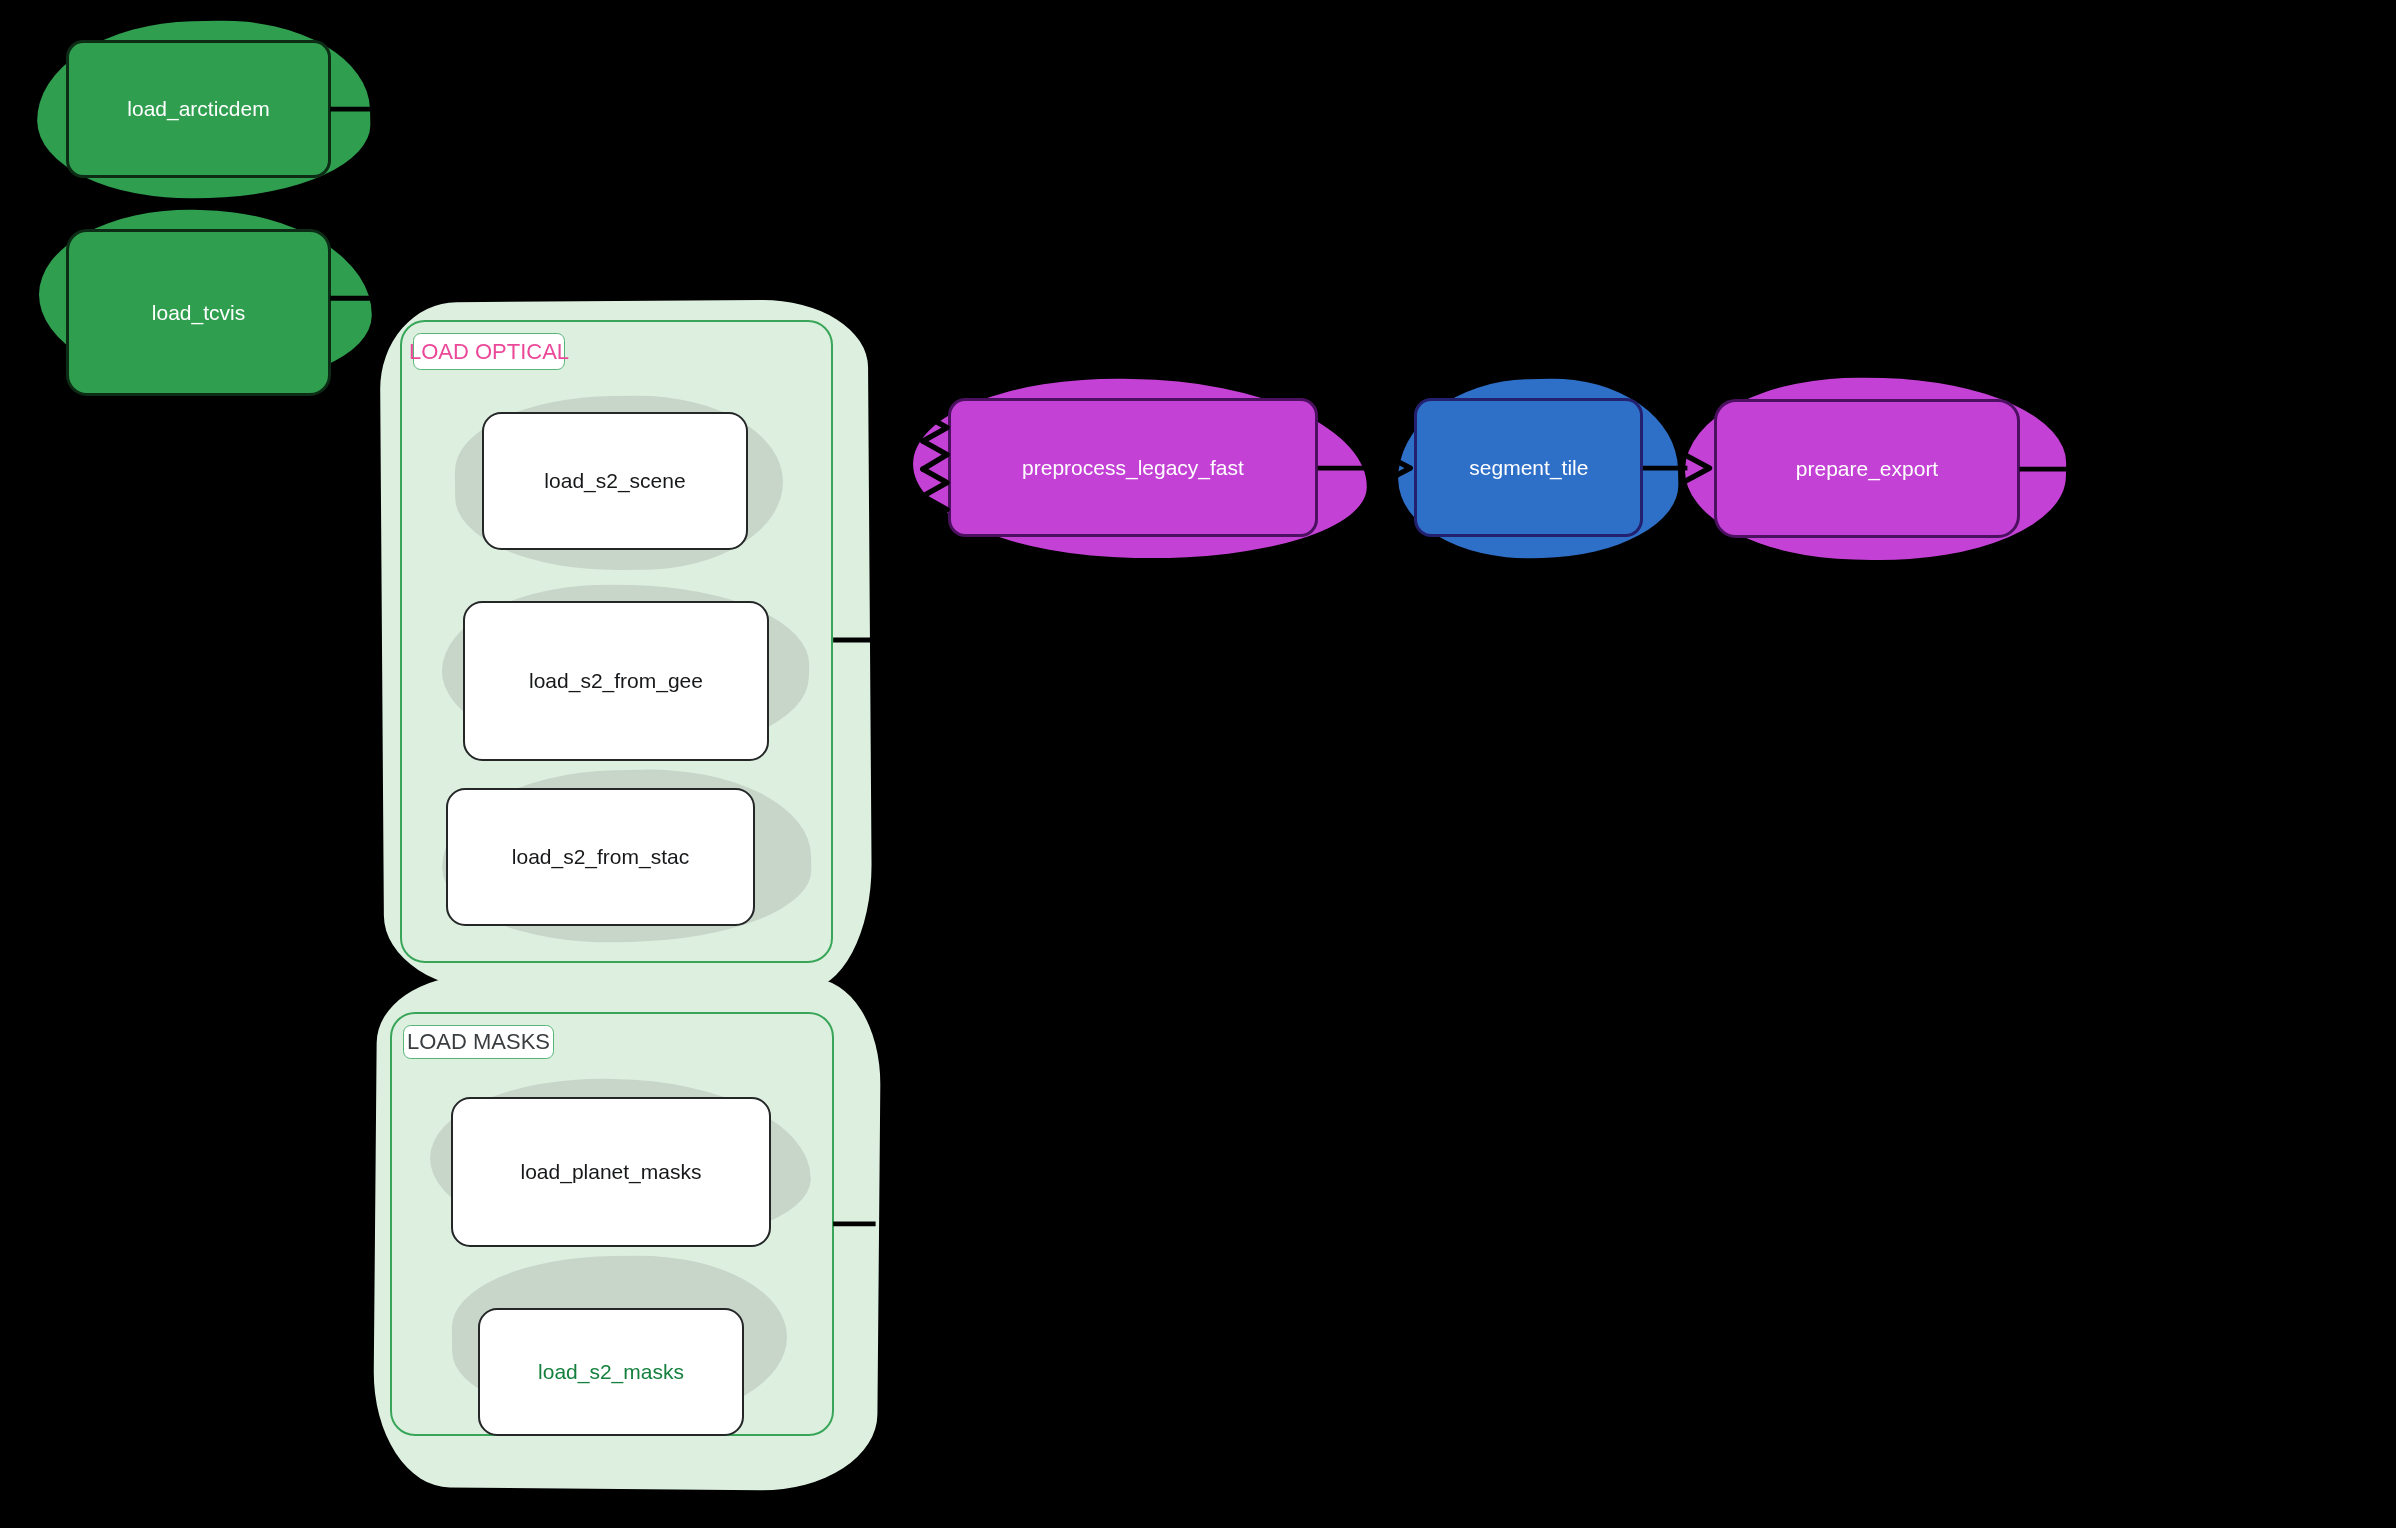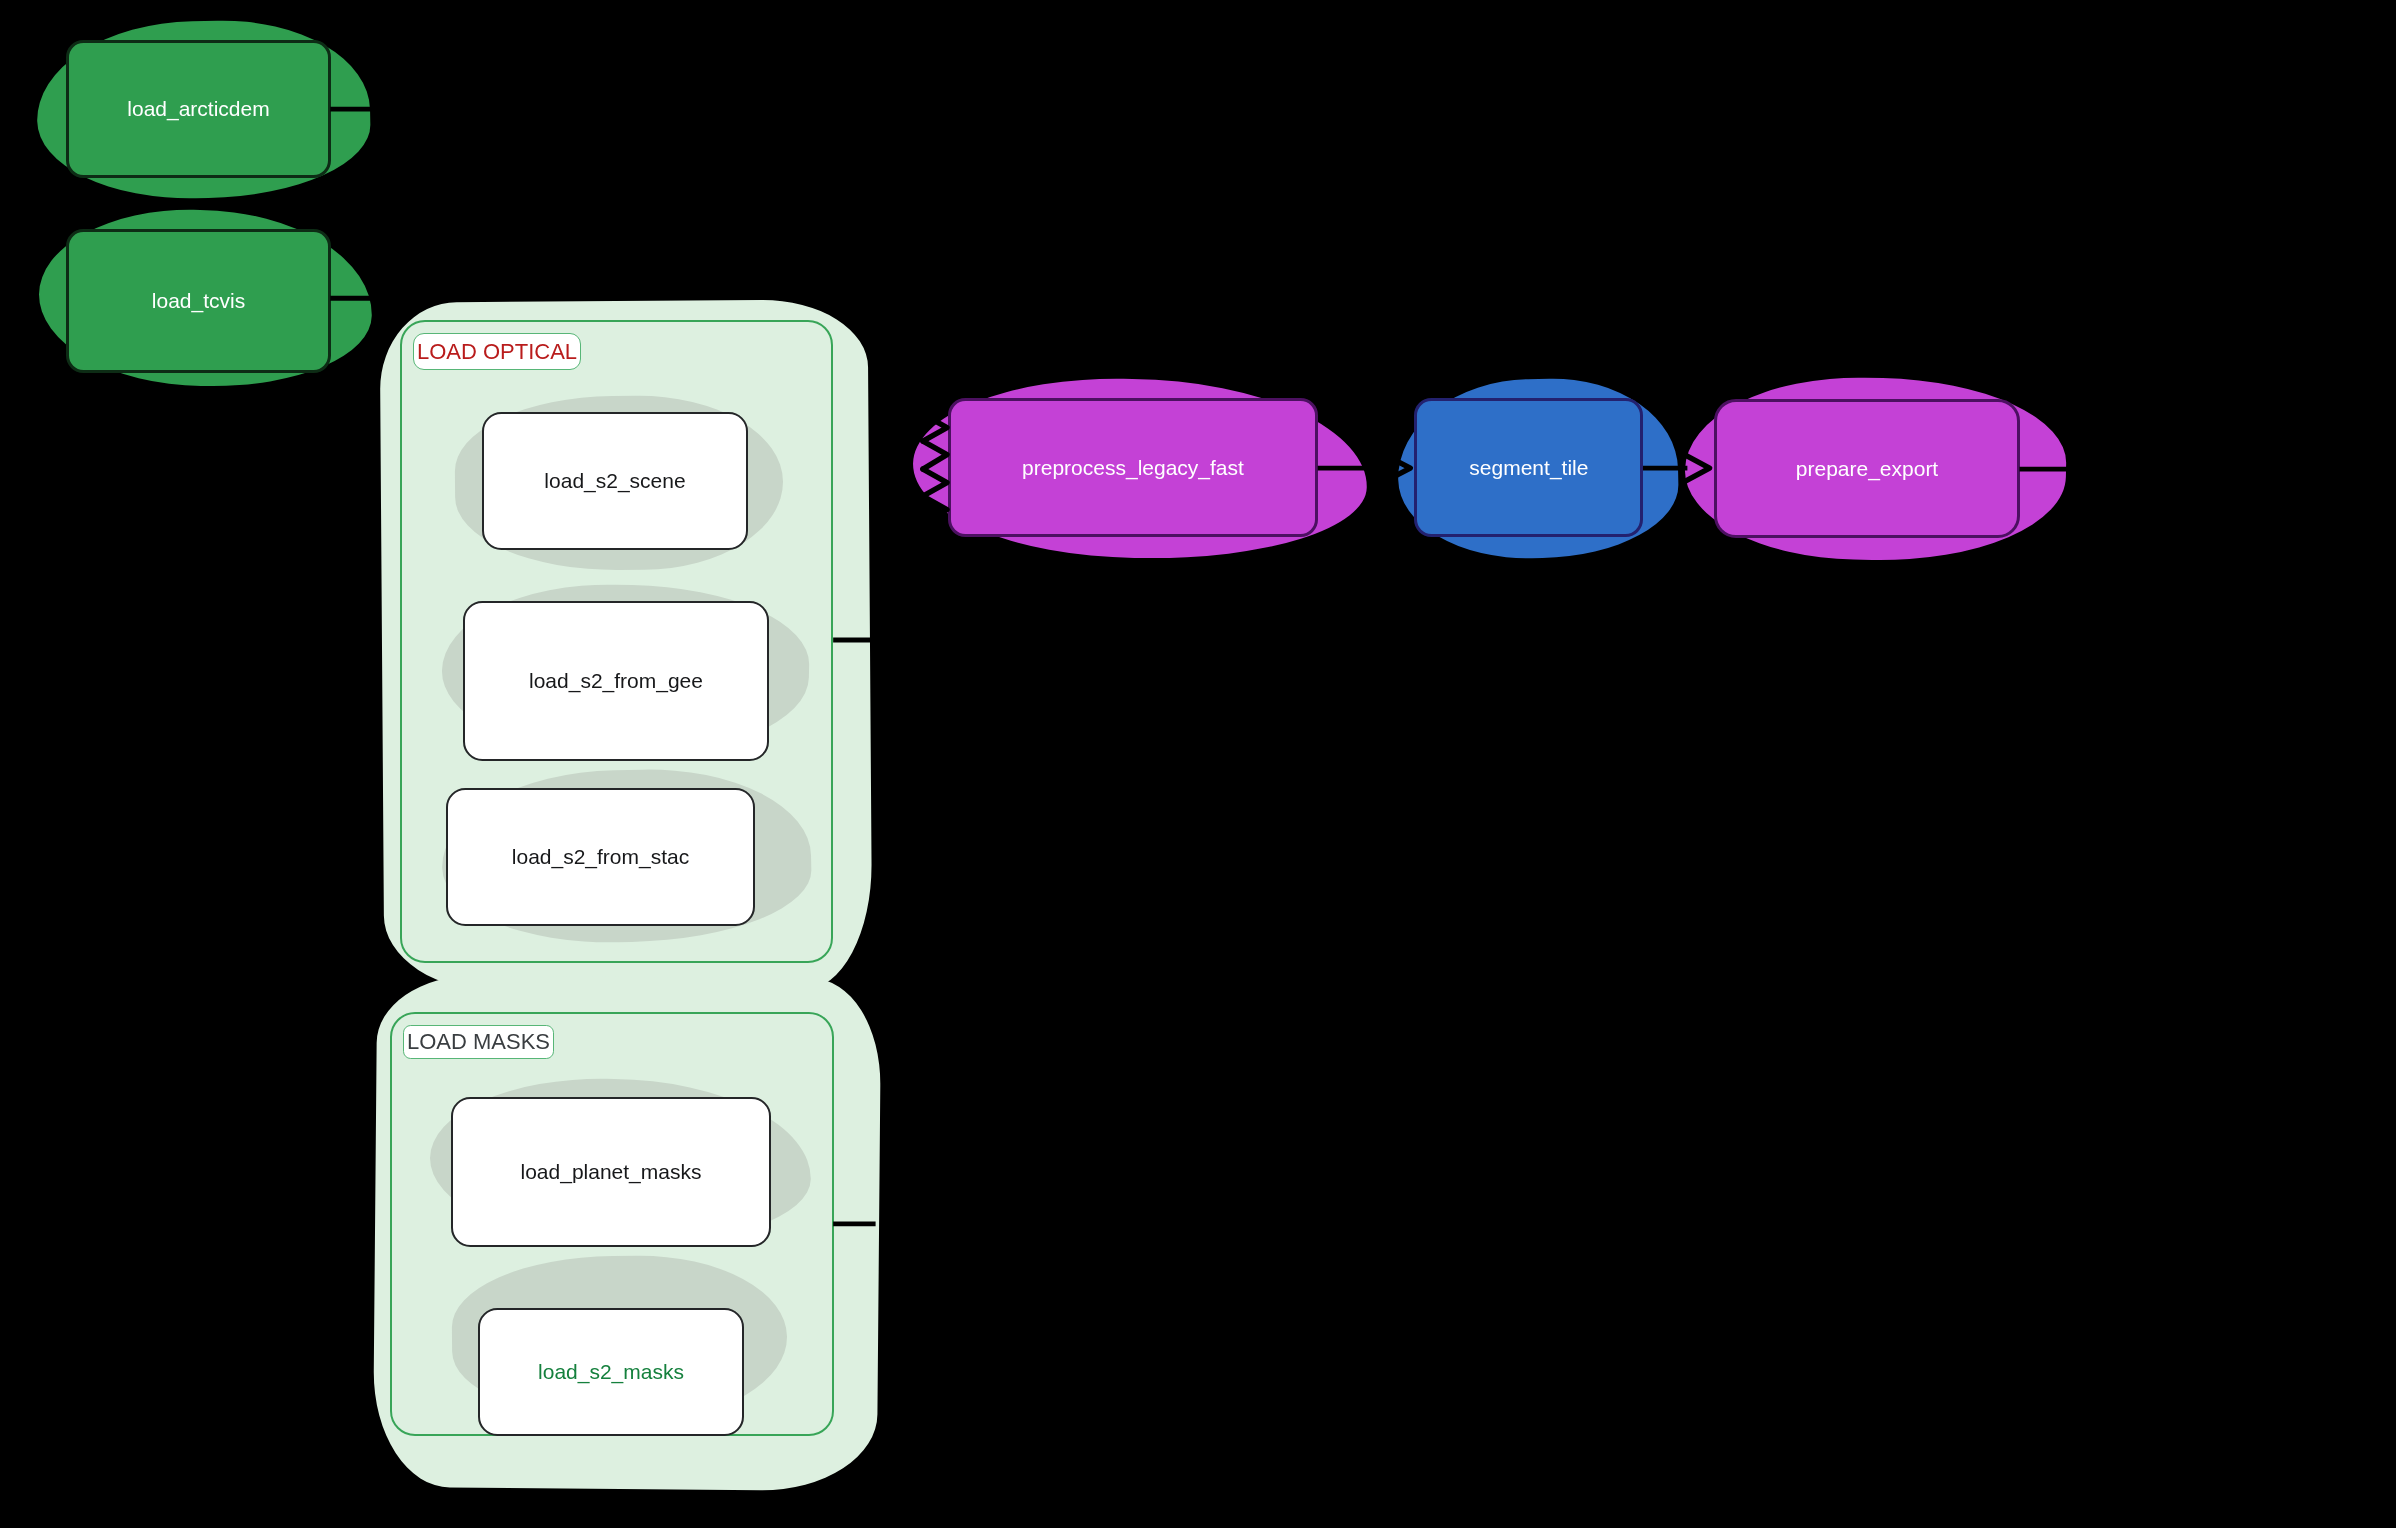--- a/index.html
+++ b/index.html
@@ -37,27 +37,27 @@
 
 <div id="canvas" style="background-color: rgb(0, 0, 0);">
 
   <div class="node" style="left:37px;top:21px;width:333px;height:177px">
     <div class="blob rA" style="left: 0px; top: 0px; width: 333px; height: 177px; background-color: rgb(47, 158, 79);"></div>
     <div class="nbox" style="left: 29px; top: 19.3px; width: 265px; height: 138px; background-color: rgb(47, 158, 79); border-color: rgb(13, 44, 21); color: rgb(255, 255, 255);">load_arcticdem</div>
   </div>
 
   <div class="node" style="left:39px;top:210px;width:333px;height:176px">
     <div class="blob rB" style="left: 0px; top: 0px; width: 333px; height: 176px; background-color: rgb(47, 158, 79);"></div>
-    <div class="nbox" style="left: 27px; top: 19.3px; width: 265px; height: 144px; background-color: rgb(47, 158, 79); border-color: rgb(13, 44, 21); color: rgb(255, 255, 255);">load_tcvis</div>
+    <div class="nbox" style="left: 27px; top: 19.3px; width: 265px; height: 167px; background-color: rgb(47, 158, 79); border-color: rgb(13, 44, 21); color: rgb(255, 255, 255); border-radius: 21px;">load_tcvis</div>
   </div>
 
   <div class="group" style="left:382px;top:301px;width:488px;height:690px">
     <div class="blob rG" style="left: 0px; top: 0px; width: 488px; height: 690px; background-color: rgb(221, 240, 224);"></div>
     <div class="group-box" style="left: 18.3px; top: 19.3px; width: 433px; height: 643px; background-color: rgb(221, 240, 224); border-color: rgb(56, 165, 88);"></div>
-    <div class="group-label" style="left: 31px; top: 32px; width: 168px; height: 37px; background-color: rgb(255, 255, 255); border-color: rgb(87, 182, 119); color: #b91c1c; border-radius: 11px;">LOAD OPTICAL</div>
+    <div class="group-label" style="left: 31px; top: 32px; width: 152px; height: 37px; background-color: rgb(255, 255, 255); border-color: rgb(87, 182, 119); color: #ec4899;">LOAD OPTICAL</div>
 
     <div class="node task" style="left:73px;top:95px;width:328px;height:174px">
       <div class="blob rC" style="left: 0px; top: 0px; width: 328px; height: 174px; background-color: rgb(200, 214, 201);"></div>
       <div class="nbox" style="left: 27px; top: 16.4px; width: 266px; height: 138px; background-color: rgb(255, 255, 255); border-color: rgb(36, 38, 40); color: rgb(23, 24, 26);">load_s2_scene</div>
     </div>
 
     <div class="node task" style="left:60px;top:284px;width:367px;height:170px">
       <div class="blob rD" style="left: 0px; top: 0px; width: 367px; height: 170px; background-color: rgb(200, 214, 201);"></div>
       <div class="nbox" style="left: 21px; top: 16.4px; width: 306px; height: 160px; background-color: rgb(255, 255, 255); border-color: rgb(36, 38, 40); color: rgb(23, 24, 26);">load_s2_from_gee</div>
     </div>

